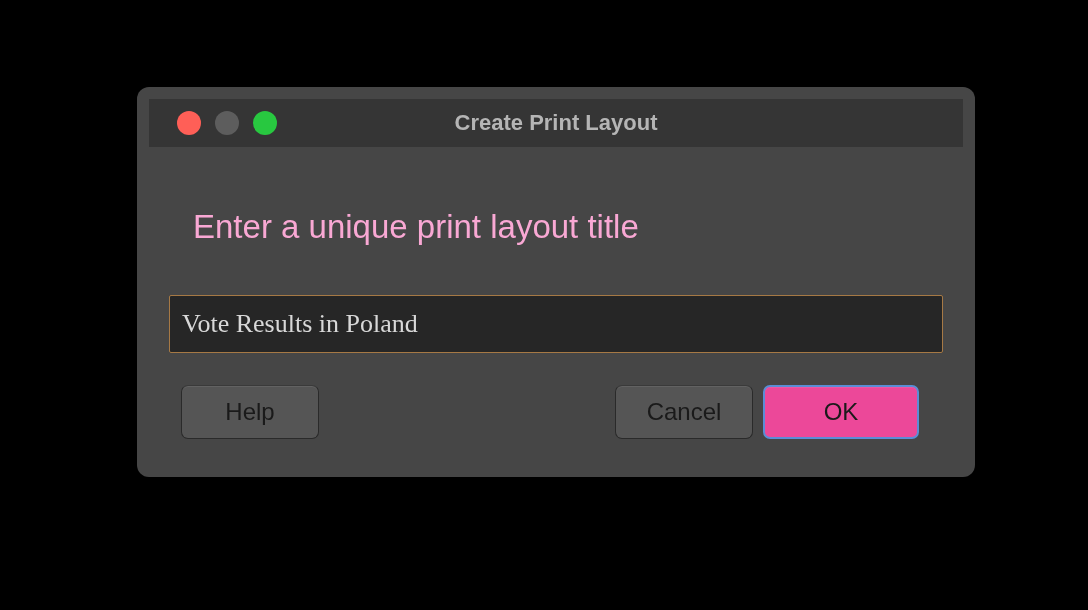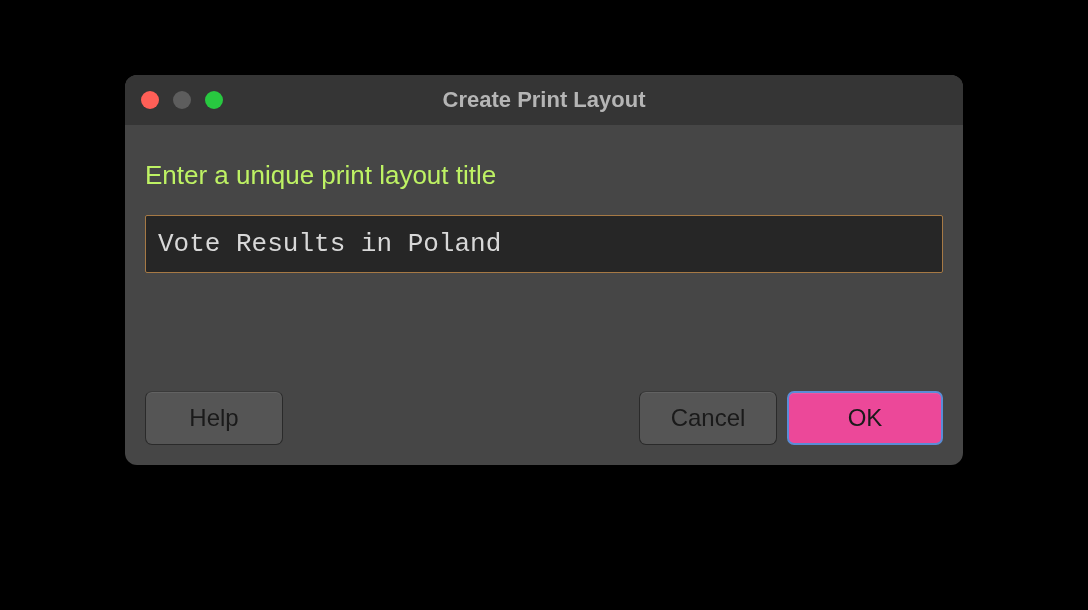--- a/index.html
+++ b/index.html
@@ -1,17 +1,17 @@
 <!DOCTYPE html>
 <html><head>
   <meta charset="utf-8">
   <style>
     * {
       margin: 0;
-      padding: 0;
+      padding: 12px;
       box-sizing: border-box;
     }
     body {
       width: 1088px;
       height: 610px;
       background: #000000;
       font-family: -apple-system, BlinkMacSystemFont, "Helvetica Neue", Arial, sans-serif;
       display: flex;
       align-items: flex-start;
       justify-content: center;
@@ -64,36 +64,36 @@
       font-weight: 600;
       pointer-events: none;
     }
     .dialog-body {
       flex: 1;
       padding: 32px 20px 20px 20px;
       display: flex;
       flex-direction: column;
     }
     .prompt-text {
-      color: #bef264;
-      font-size: 26px;
+      color: #f9a8d4;
+      font-size: 33px;
       line-height: 1.45;
       margin-bottom: 20px;
     }
     .title-input {
       width: 100%;
       height: 58px;
       background: #262626;
       border: 1px solid #a67945;
       border-radius: 2px;
       color: #d8d8d8;
       font-size: 26px;
       padding: 0 12px;
       outline: none;
-      font-family: Liberation Mono, monospace;
+      font-family: Liberation Serif, serif;
     }
     .button-row {
       display: flex;
       justify-content: space-between;
       align-items: center;
       margin-top: auto;
       padding-top: 20px;
       gap: 44px;
     }
     .button-row .right-buttons {

